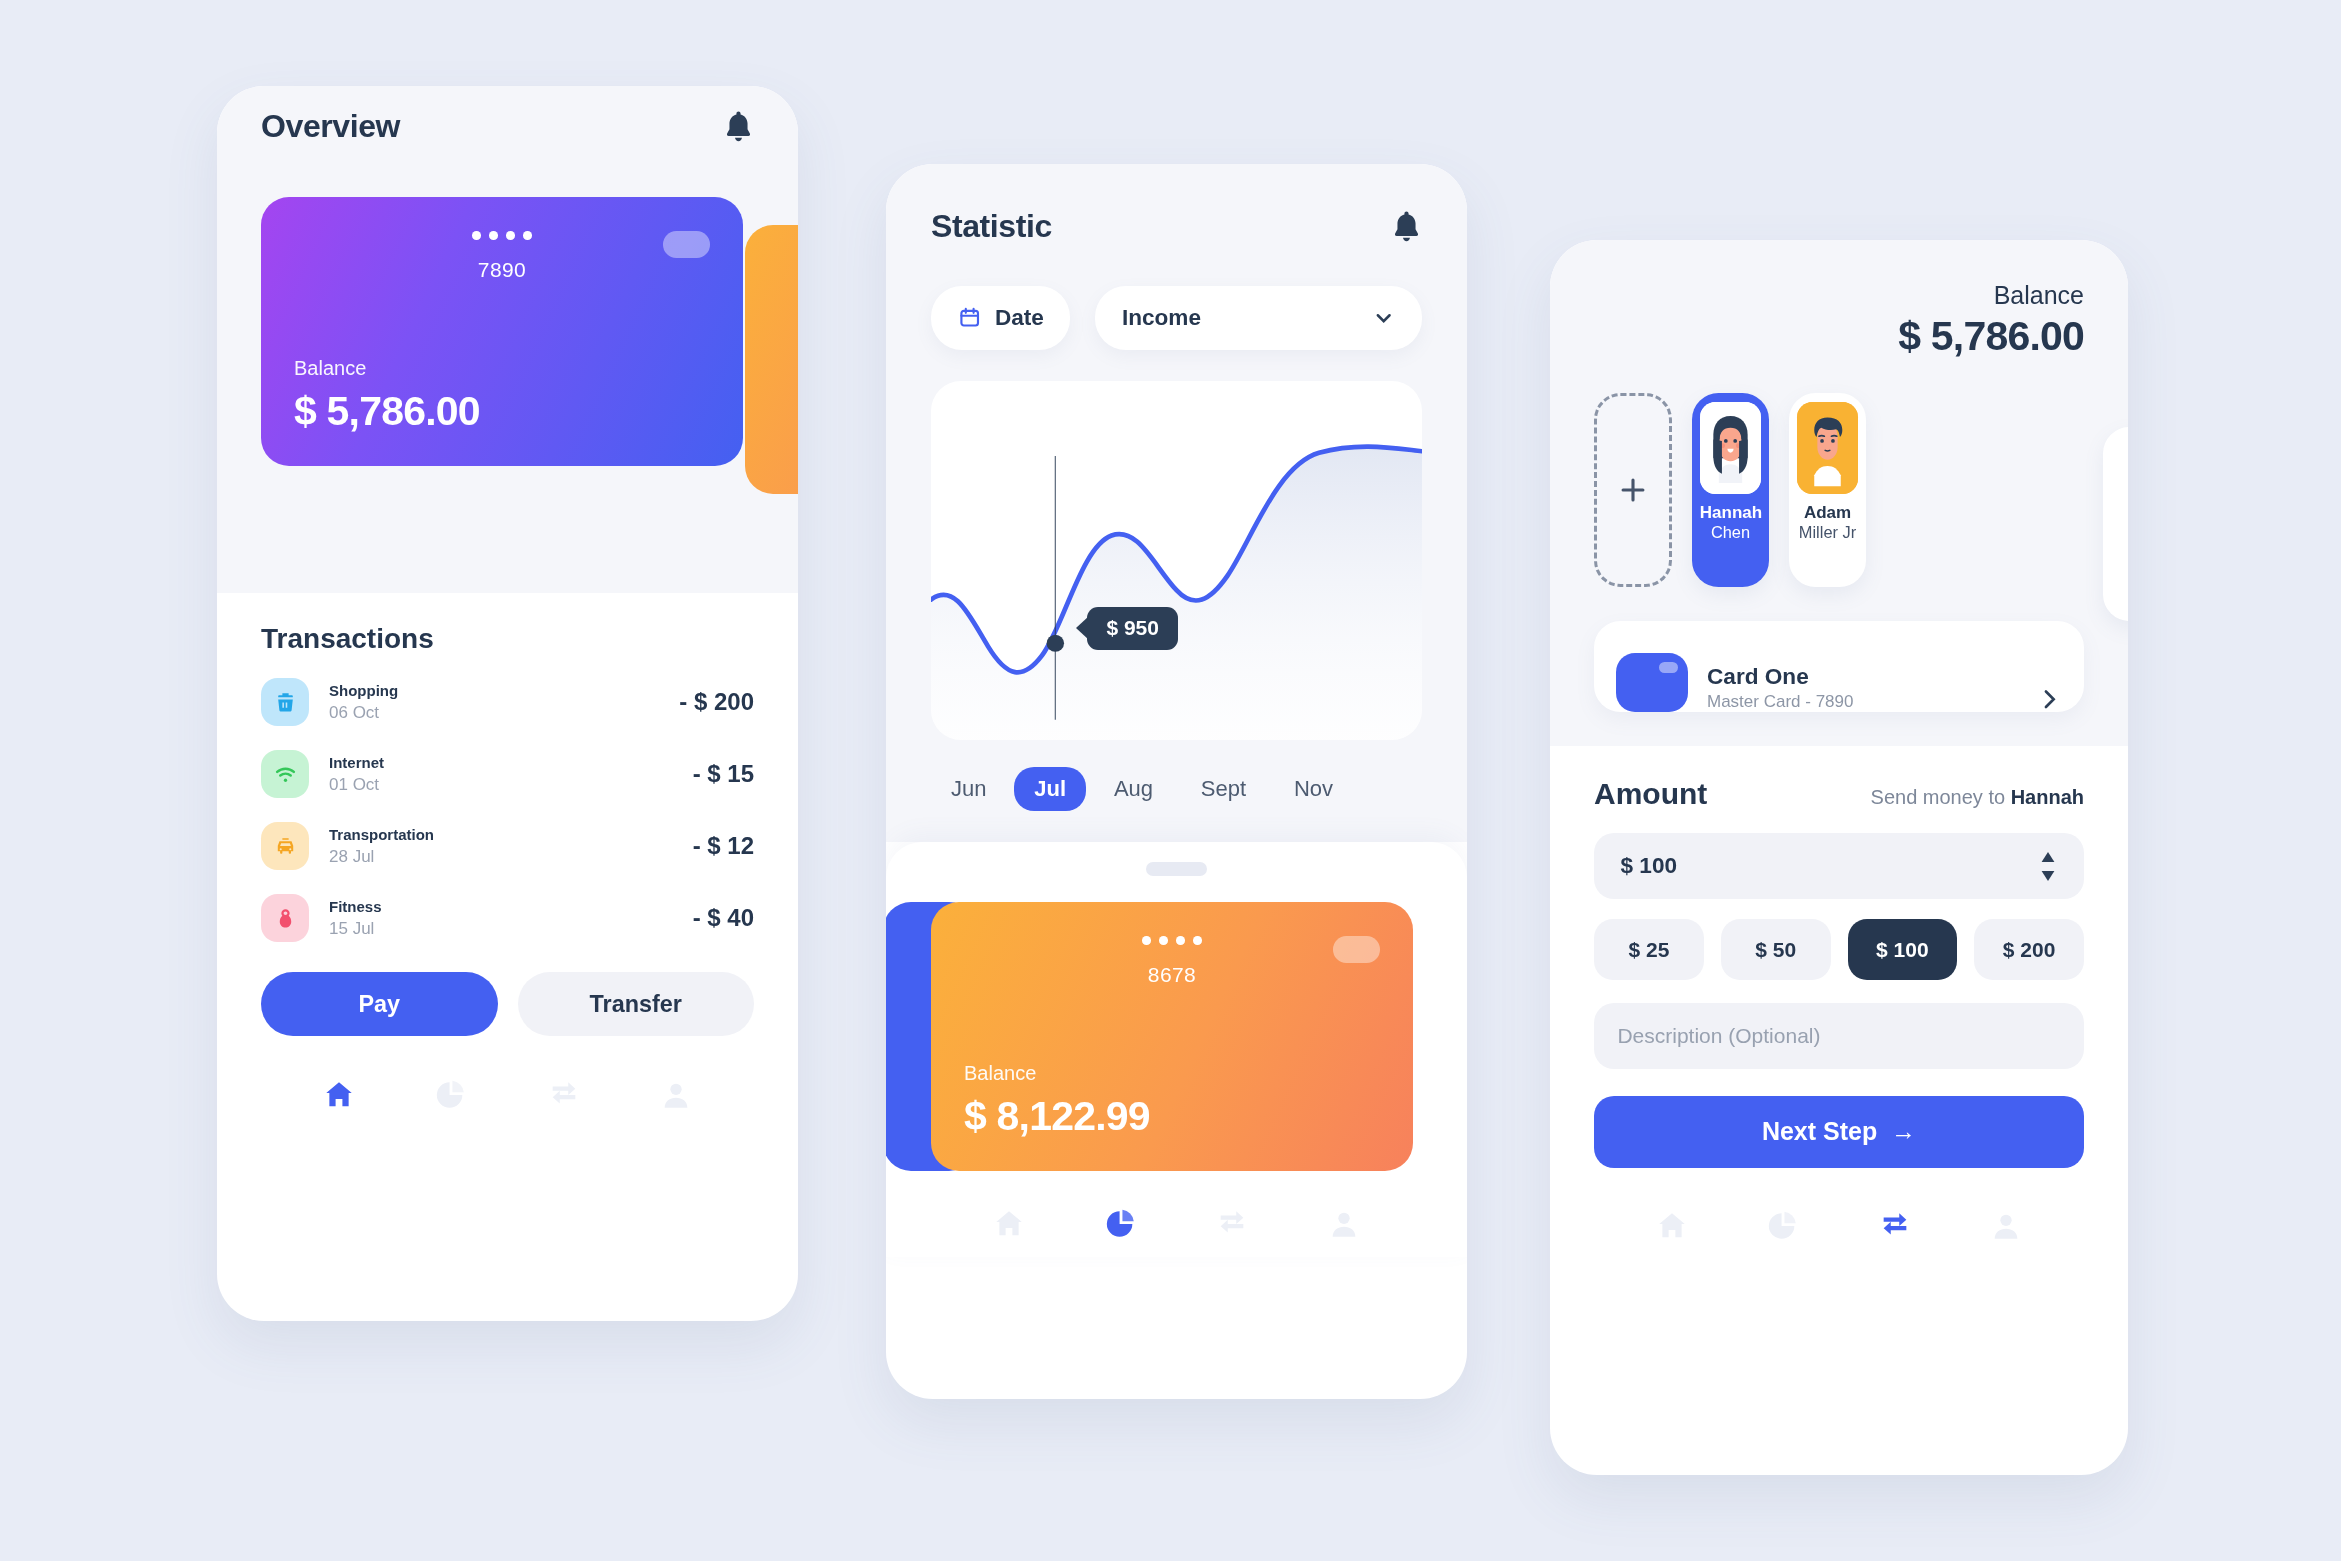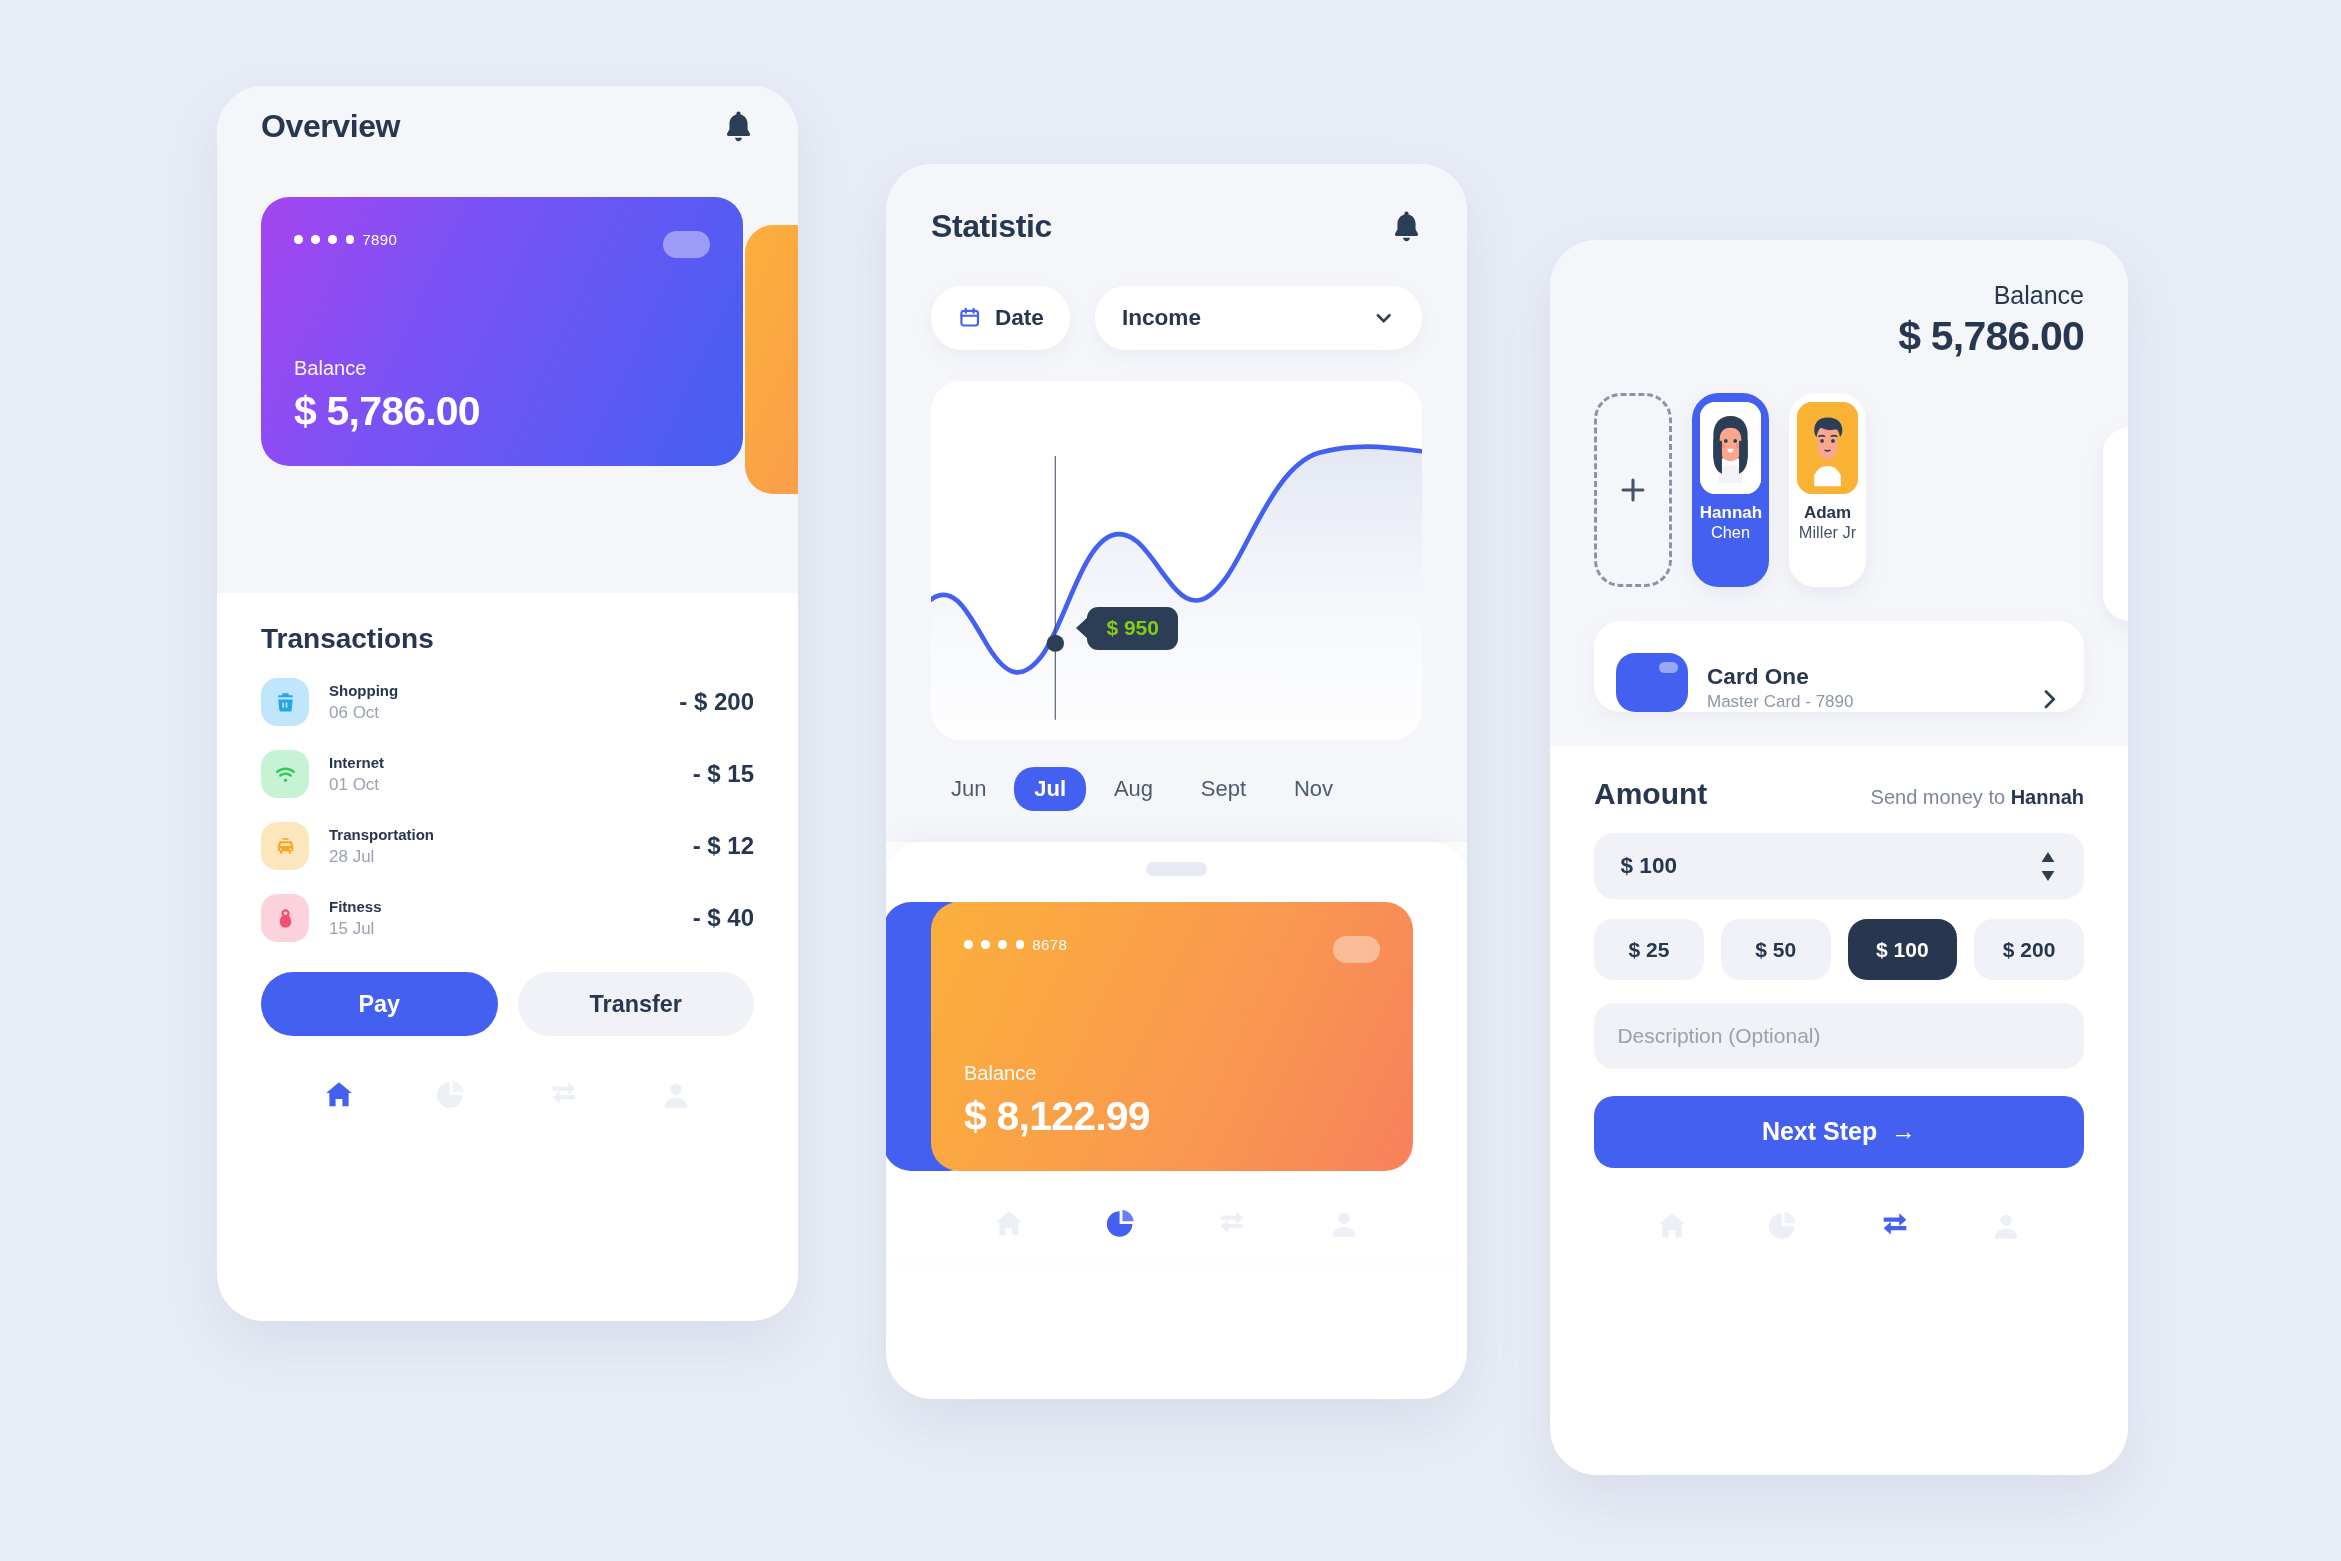--- a/index.html
+++ b/index.html
@@ -35,21 +35,21 @@
     background:#f5f6fa; padding:22px 44px 0 44px; height:507px; position:relative;
   }
   #phone-overview .head { margin-bottom:52px; }
 
   .credit-card {
     position:relative; width:482px; height:269px; border-radius:28px;
     padding:34px 33px; color:#fff; z-index:3;
   }
   .cc-purple { background:linear-gradient(115deg,#a445f0 0%,#7c52f5 35%,#4460f1 100%); }
   .cc-orange { background:linear-gradient(115deg,#fbb03b 0%,#fa9a4e 55%,#f7815c 100%); }
-  .cc-num { font-size:15px; letter-spacing:0.4px; display:flex; align-items:center; gap:8px; }
+  .cc-num { font-size:21px; letter-spacing:0.4px; display:flex; align-items:center; gap:18px;flex-direction:column; }
   .dots { display:flex; gap:8.6px; }
   .dots i { width:8.6px; height:8.6px; border-radius:50%; background:#fff; display:block; }
   .chip {
     position:absolute; right:33px; top:34px; width:47px; height:26.5px;
     border-radius:13.3px; background:rgba(255,255,255,.40);
   }
   .cc-bal-lbl { position:absolute; left:33px; bottom:86px; font-size:20px; opacity:.95; }
   .cc-bal-val { position:absolute; left:33px; bottom:31px; font-size:41px; font-weight:bold; letter-spacing:-0.8px; }
 
   .card-peek {
@@ -319,21 +319,21 @@
             <stop offset="1" stop-color="#f7f8fc" stop-opacity=".2"></stop>
           </linearGradient>
         </defs>
         <path d="M0 280 C 30 258, 48 300, 72 340 C 96 380, 116 384, 140 352 C 168 314, 190 212, 228 198 C 262 186, 282 238, 310 268 C 332 292, 352 282, 374 250 C 404 206, 436 108, 490 92 C 540 78, 584 86, 620 90 L 620 460 L 0 460 Z" fill="url(#chfill)"></path>
         <path d="M0 280 C 30 258, 48 300, 72 340 C 96 380, 116 384, 140 352 C 168 314, 190 212, 228 198 C 262 186, 282 238, 310 268 C 332 292, 352 282, 374 250 C 404 206, 436 108, 490 92 C 540 78, 584 86, 620 90" fill="none" stroke="#4460f1" stroke-width="6" stroke-linecap="round"></path>
         <line x1="157" y1="96" x2="157" y2="434" stroke="#2c3e56" stroke-width="1.6" opacity=".75"></line>
         <circle cx="157" cy="336" r="11" fill="#2c3e56"></circle>
       </svg>
       <div style="position:absolute;left:145px;top:226px;display:flex;align-items:center">
         <div style="width:0;height:0;border-top:12.5px solid transparent;border-bottom:12.5px solid transparent;border-right:13.3px solid #2c3e56"></div>
-        <div style="background:#2c3e56;color:#84cc16;font-size:21px;font-weight:bold;padding:9.4px 19px;border-radius:11px;margin-left:-1.6px">$ 950</div>
+        <div style="background:#2c3e56;color:#ffffff;font-size:21px;font-weight:bold;padding:9.4px 19px;border-radius:11px;margin-left:-1.6px">$ 950</div>
       </div>
     </div>
 
     <div class="months">
       <div class="month">Jun</div>
       <div class="month on">Jul</div>
       <div class="month">Aug</div>
       <div class="month">Sept</div>
       <div class="month">Nov</div>
     </div>

